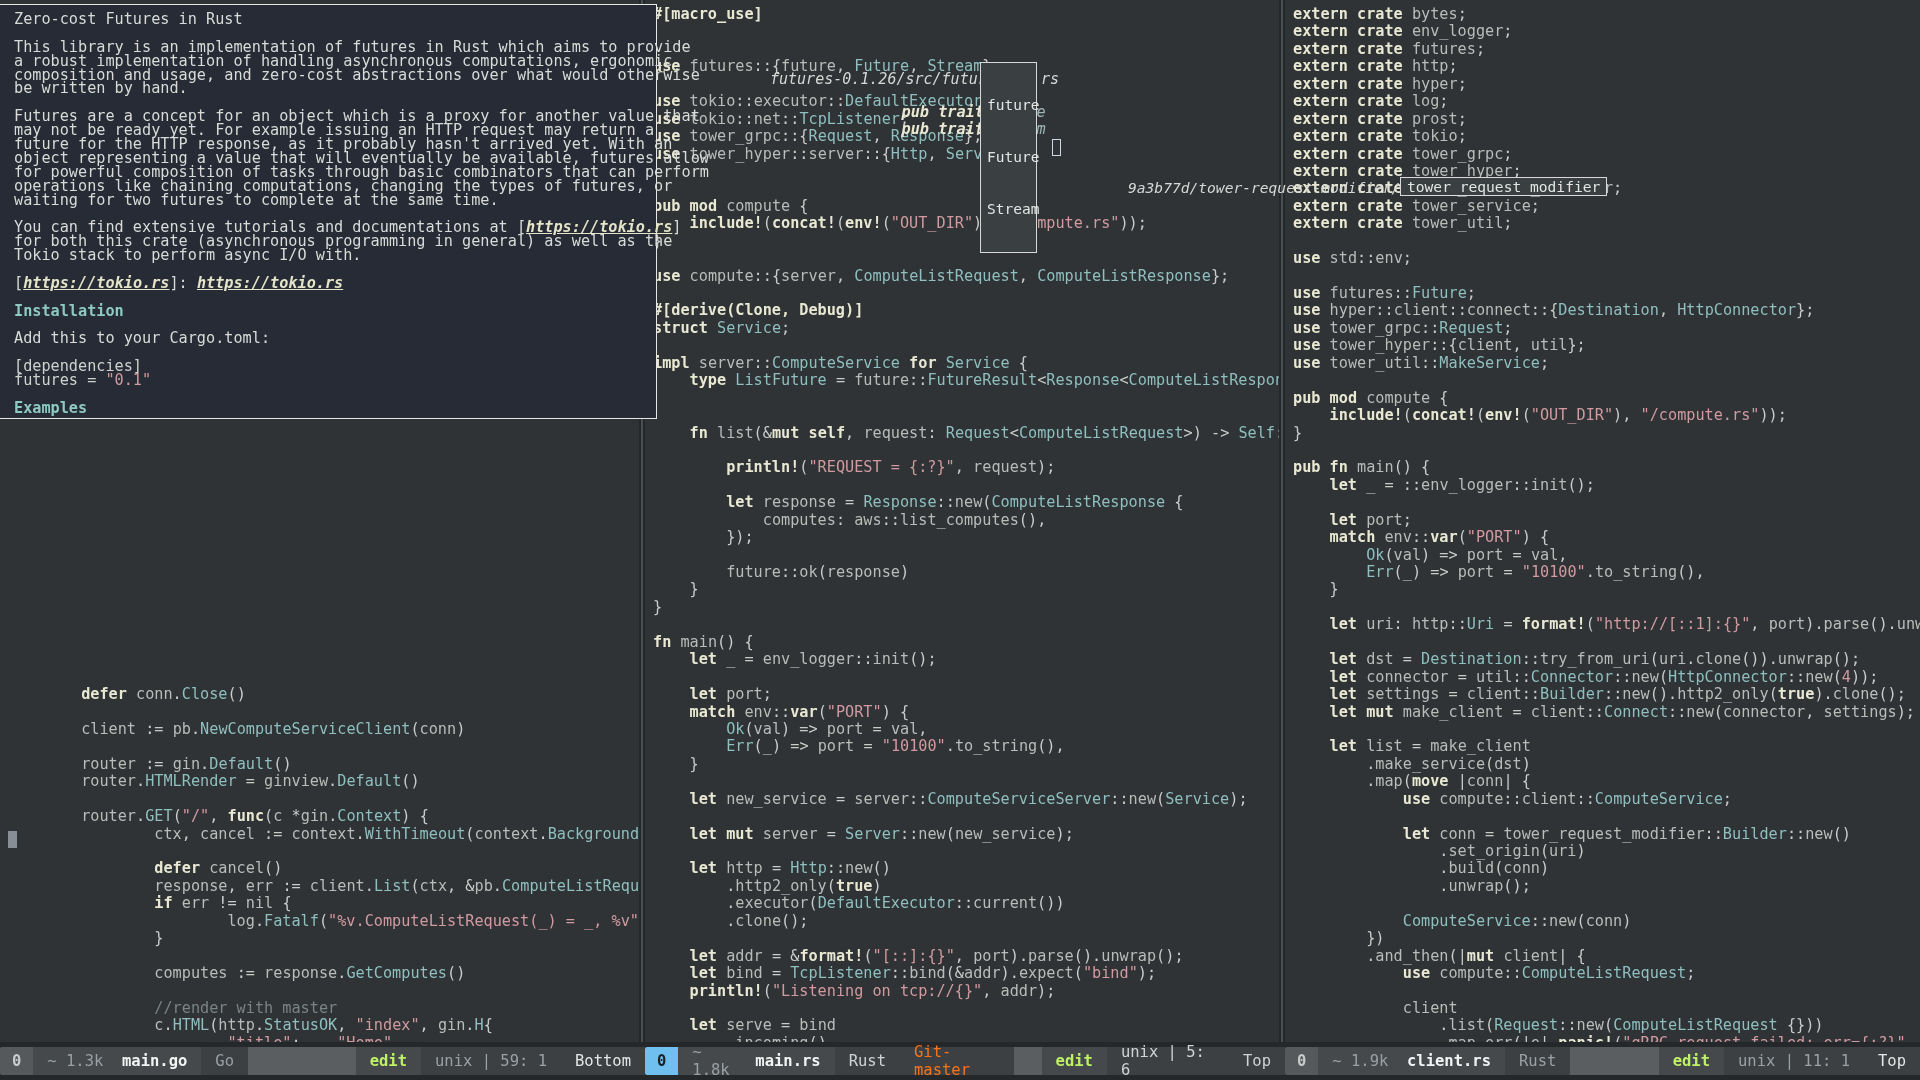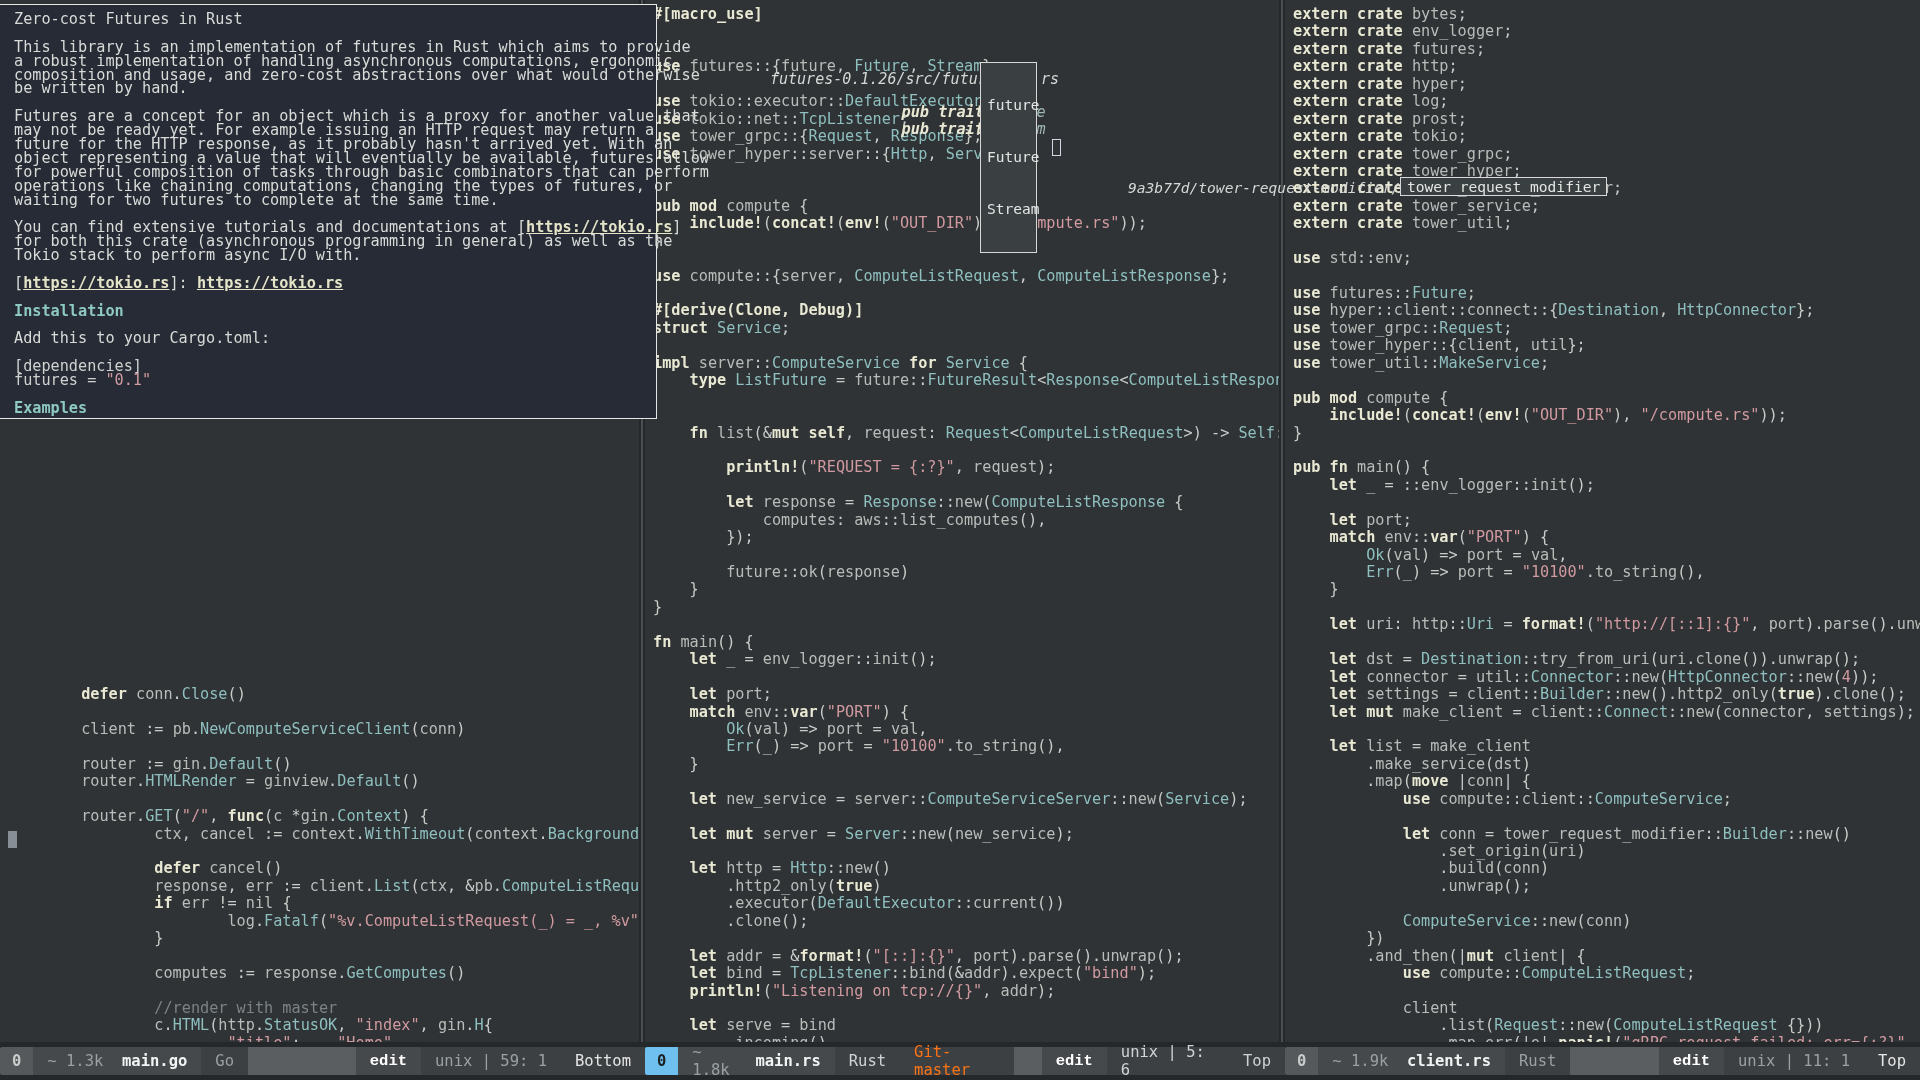--- a/index.html
+++ b/index.html
@@ -41,21 +41,21 @@
   
   #doc-popup {
     position:absolute; left:0; top:4px; width:657px; height:415px;
     background:#272b35; border:1px solid #e6e6e6; border-left:none;
     padding:8px 0 0 14px;
     font-size:15.2px; line-height:13.9px; white-space:pre;
     color:#d8dbd8; z-index:40;
   }
   #doc-popup .dl { display:block; height:13.9px; }
   #doc-popup .hdr { color:#8ec9c3; font-weight:bold; }
-  #doc-popup .lnk { color:#e4e4c8; font-weight:bold; text-decoration:underline; }
+  #doc-popup .lnk { color:#e4e4c8; font-weight:bold; text-decoration:underline;font-style:italic; }
   #doc-popup .tom { color:#cfd2cf; }
   #doc-popup .tval { color:#d09aa0; }
 
   
   .hintbox {
     position:absolute; z-index:35;
     background:#3a3f42; border:1px solid #d8d8d8;
     color:#e3e6e3; font-size:14.5px; line-height:17.2px;
     white-space:pre; text-align:center;
   }
@@ -88,21 +88,21 @@
   .sb-seg { display:flex; align-items:center; padding:14px 14px; height:28px; margin-top:5px; }
   .sb-badge { background:#55595c; color:#c9cccb; font-weight:bold; border-radius:2px 0 0 2px; }
   .sb-badge.active { background:#6fc0ef; color:#1d2021; }
   .sb-file { background:#45494c; color:#dcdfde; }
   .sb-file b { color:#f2f4f3; font-weight:bold; }
   .sb-file .dim { color:#9aa0a3; }
   .sb-lang { background:#3c4043; color:#9aa0a3; }
   .sb-lang.on { color:#cfd3d6; }
   .sb-git  { background:#3c4043; color:#f97316; }
   .sb-fill { background:#5a5e61; flex:0 0 auto; }
-  .sb-edit { background:#45494c; color:#ffffff; font-weight:bold;font-family:Liberation Mono, monospace; }
+  .sb-edit { background:#45494c; color:#bef264; font-weight:bold; }
   .sb-pos  { background:#3c4043; color:#9aa0a3; }
   .sb-pos.on { color:#cfd3d6; }
   .sb-place{ background:#3c4043; color:#e5e5e5; }
   .sb-place.on { color:#cfd3d6; }
 </style>
 </head>
 <body>
 
 <div id="root">
 

